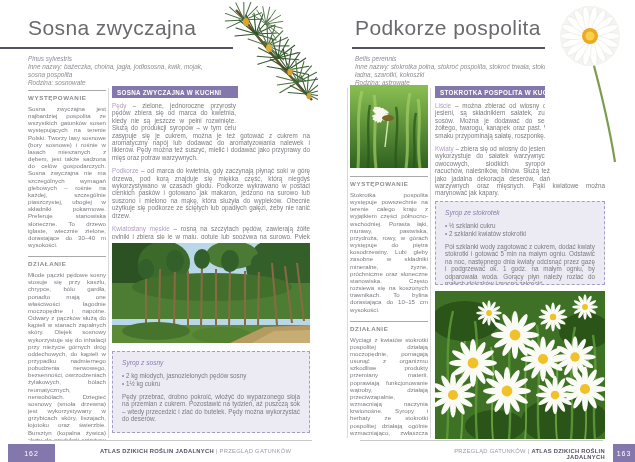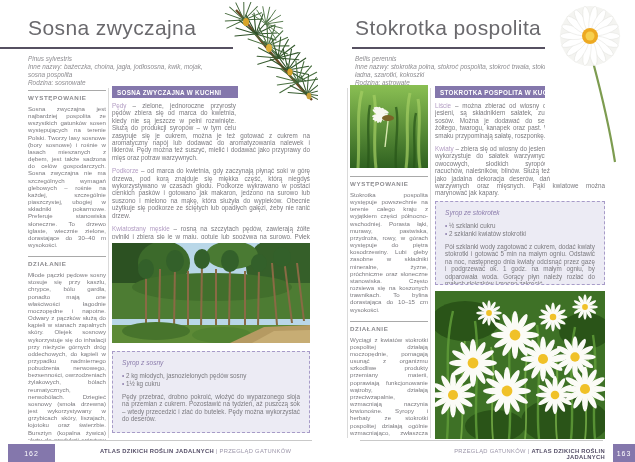--- a/index.html
+++ b/index.html
@@ -175,21 +175,21 @@
     <div class="footer-rule" style="left:30px; width:282px;"></div>
     <div class="pagenum" style="left:8px; width:47px;">162</div>
     <p class="footer-text" style="left:100px;">
       <span class="fbold">ATLAS DZIKICH ROŚLIN JADALNYCH</span>
       <span class="fsep">|</span>
       <span class="flight">PRZEGLĄD GATUNKÓW</span>
     </p>
   </section>
 
   <section>
-    <h1 class="title" style="left:355px; top:16px;">Stokrotka pospolita</h1>
+    <h1 class="title" style="left:355px; top:16px;">Podkorze pospolita</h1>
     <div class="title-rule" style="left:352px; top:47px; width:283px;"></div>
 
     <div class="species" style="left:355px; top:55px; width:215px;">
       <p>Bellis perennis</p>
       <p>Inne nazwy: stokrotka polna, stokroć pospolita, stokroć trwała, stokroć ładna, szarotki, kokoszki</p>
       <p>Rodzina: astrowate</p>
     </div>
 
     <svg class="daisy-stem-photo" width="90" height="168" viewBox="0 0 90 168">
       <rect width="90" height="168" fill="#ffffff"></rect>

